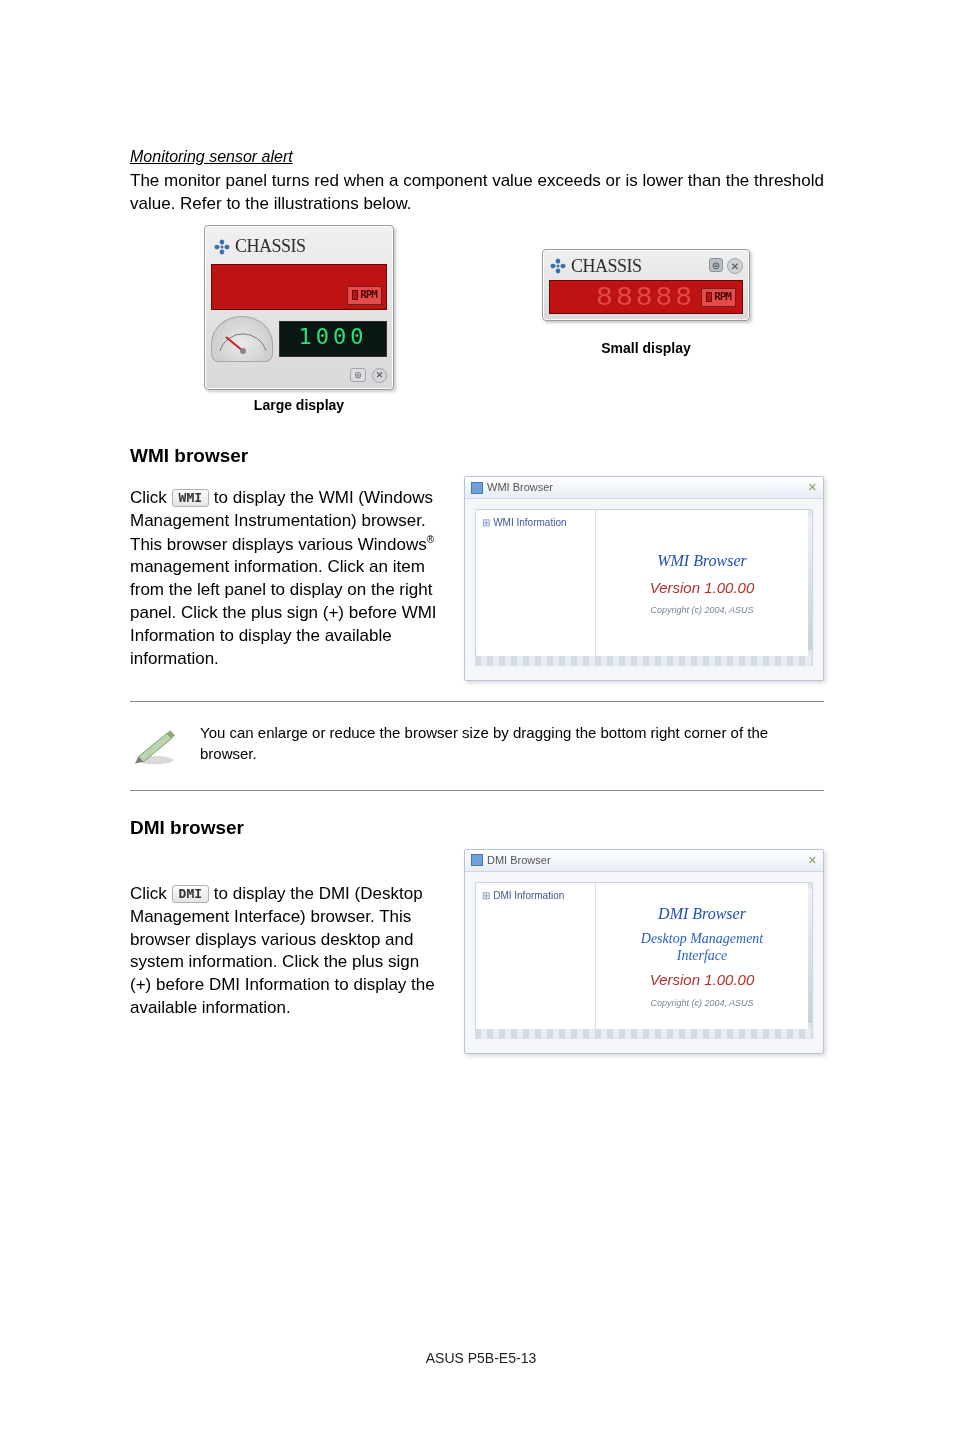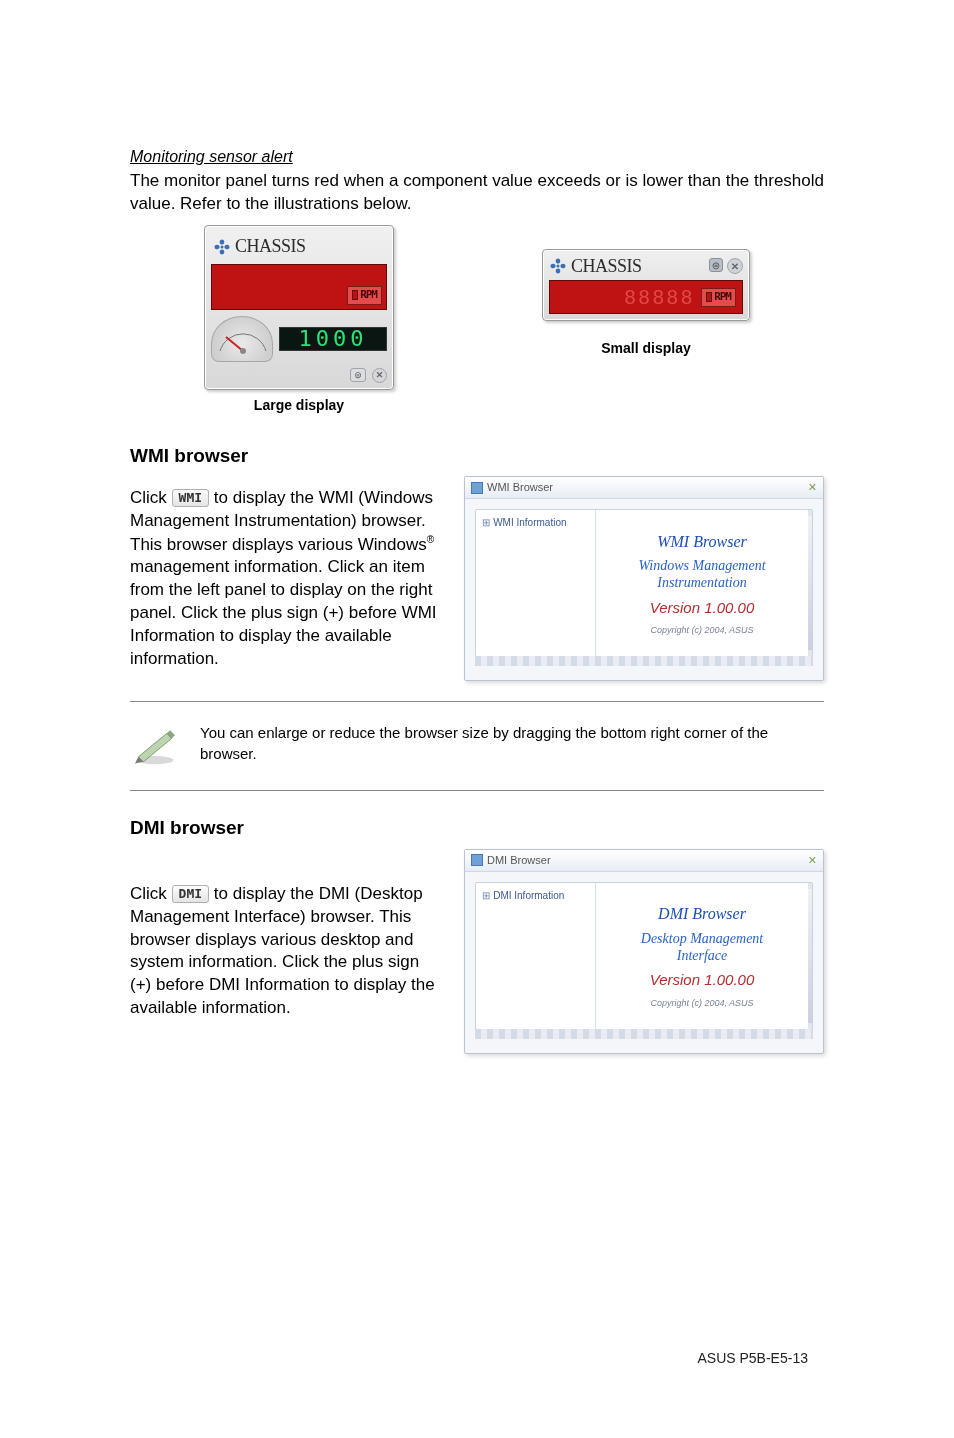--- a/index.html
+++ b/index.html
@@ -59,21 +59,21 @@
   .chassis-small .pin { width:14px;height:14px;background:#b7bfc9;border-radius:3px;border:1px solid #8a8f98;display:flex;align-items:center;justify-content:center;font-size:10px;color:#4a4a4a; }
   .chassis-small .close { width:16px;height:16px;border-radius:50%;background:#cfd3d8;border:1px solid #9ea5ad;color:#666;font-size:10px;display:flex;align-items:center;justify-content:center;font-weight:bold; }
   .chassis-small .lcd {
     margin-top: 2px;
     height: 34px;
     background: #bf1313;
     border: 1px solid #5f0a0a;
     display: flex; align-items: center; justify-content: flex-end;
     padding: 0 6px; gap: 6px;
   }
-  .digit { color:#ff7676; font-family: Liberation Sans, sans-serif; font-size: 20px; opacity:.55; letter-spacing: 3px; }
+  .digit { color:#ff7676; font-family: Liberation Mono, monospace; font-size: 28px; opacity:.55; letter-spacing: 3px; }
   .rpm-tag {
     background: #e64b4b; border: 1px solid #7d1919;
     color: #4a0707; font-family: monospace; font-weight: bold;
     font-size: 11px; padding: 1px 4px; letter-spacing: -1px;
     display: flex; align-items:center; gap:2px;
   }
   .rpm-tag .dot { width:6px;height:10px;background:#b31515;border:1px solid #6b0c0c; }
   .chassis-large {
     width: 190px;
     background: linear-gradient(#f0f0f0,#d8d8d8);
@@ -86,21 +86,21 @@
     height: 46px; background:#bf1313;border:1px solid #5f0a0a;margin-top:3px;
     display:flex;align-items:flex-end;justify-content:flex-end;padding:4px;
   }
   .gauge-row { display:flex;align-items:center;justify-content:space-between;margin-top:6px; }
   .gauge {
     width: 62px; height: 46px;
     background: radial-gradient(circle at 50% 60%, #eaeaea 0, #cfcfcf 70%);
     border: 1px solid #a7a7a7; border-radius: 50% 50% 8px 8px / 60% 60% 8px 8px;
     position: relative;
   }
-  .mini-lcd { width: 108px; height: 24px; background: #0a1612; border:1px solid #333; display:flex;align-items:center;justify-content:center; }
+  .mini-lcd { width: 108px; height: 36px; background: #0a1612; border:1px solid #333; display:flex;align-items:flex-start;justify-content:center; }
   .mini-digits { color:#2ce07a; font-family: monospace; font-size: 22px; letter-spacing: 4px; }
   .ctrl-row { display:flex;justify-content:flex-end;gap:6px;margin-top:6px; }
   .pill { background:#dbdde0;border:1px solid #a0a4aa;border-radius:3px;width:16px;height:14px;display:flex;align-items:center;justify-content:center;font-size:9px;color:#555; }
   .circ { width:15px;height:15px;border-radius:50%;background:#d5d7da;border:1px solid #9da2a9;display:flex;align-items:center;justify-content:center;font-size:9px;color:#666;font-weight:bold; }
   .fan-icon { width:18px;height:18px;display:flex;align-items:center;justify-content:center; }
   
   .browserwin {
     width: 360px; border:1px solid #b8c4d4; border-radius:2px;
     box-shadow: 2px 2px 4px rgba(0,0,0,.15);
     background:#f4f6fa;
@@ -119,21 +119,21 @@
   .bw-right { flex:1;padding:14px 6px;text-align:center;display:flex;flex-direction:column;justify-content:center;gap:6px;position:relative;border-right:4px solid #e0e5ee; }
   .bw-right::after{content:"";position:absolute;right:-4px;top:6px;bottom:6px;width:4px;background:linear-gradient(#eef1f6,#c9d1de);}
   .bw-title-big { color:#1e4fb3;font-style:italic;font-family:Georgia,serif;font-size:16px; }
   .bw-sub { color:#2a62c9;font-style:italic;font-family:Georgia,serif;font-size:14px;line-height:1.2; }
   .bw-ver { color:#b22f2f;font-style:italic;font-size:15px;}
   .bw-copy { color:#7a8598;font-style:italic;font-size:9px; }
   .bw-stripes{height:10px;background:repeating-linear-gradient(90deg,#d3dbe6 0 6px,#e9edf3 6px 12px);margin-top:-1px;}
   .tree-node{font-size:10px;color:#3d5991;}
   .tree-node::before{content:"⊞ ";color:#6a83b5;}
   .sup { font-size: 10px; vertical-align: super; }
-  .footer { position:absolute; bottom:70px; left:130px; right:146px; display:flex;justify-content:flex-end;font-size:14px;color:#222; }
+  .footer { position:absolute; bottom:70px; left:130px; right:122px; display:flex;justify-content:center;font-size:14px;color:#222; }
 </style>
 </head>
 <body>
 
 <div class="italic-heading">Monitoring sensor alert</div>
 <p class="body-text">The monitor panel turns red when a component value exceeds or is lower than the threshold value. Refer to the illustrations below.</p>
 
 <div class="figrow">
 
   <div>
@@ -225,24 +225,20 @@
         </span>
         <span style="color:#7fa050;">✕</span>
       </div>
       <div class="bw-body">
         <div class="bw-frame">
           <div class="bw-left">
             <div class="tree-node">WMI Information</div>
           </div>
           <div class="bw-right">
             <div class="bw-title-big">WMI  Browser</div>
-            <div>
-              <div class="bw-sub">Windows Management</div>
-              <div class="bw-sub">Instrumentation</div>
-            </div>
             <div class="bw-ver">Version 1.00.00</div>
             <div class="bw-copy">Copyright (c) 2004,  ASUS</div>
           </div>
         </div>
         <div class="bw-stripes"></div>
       </div>
     </div>
   </div>
 </div>
 

